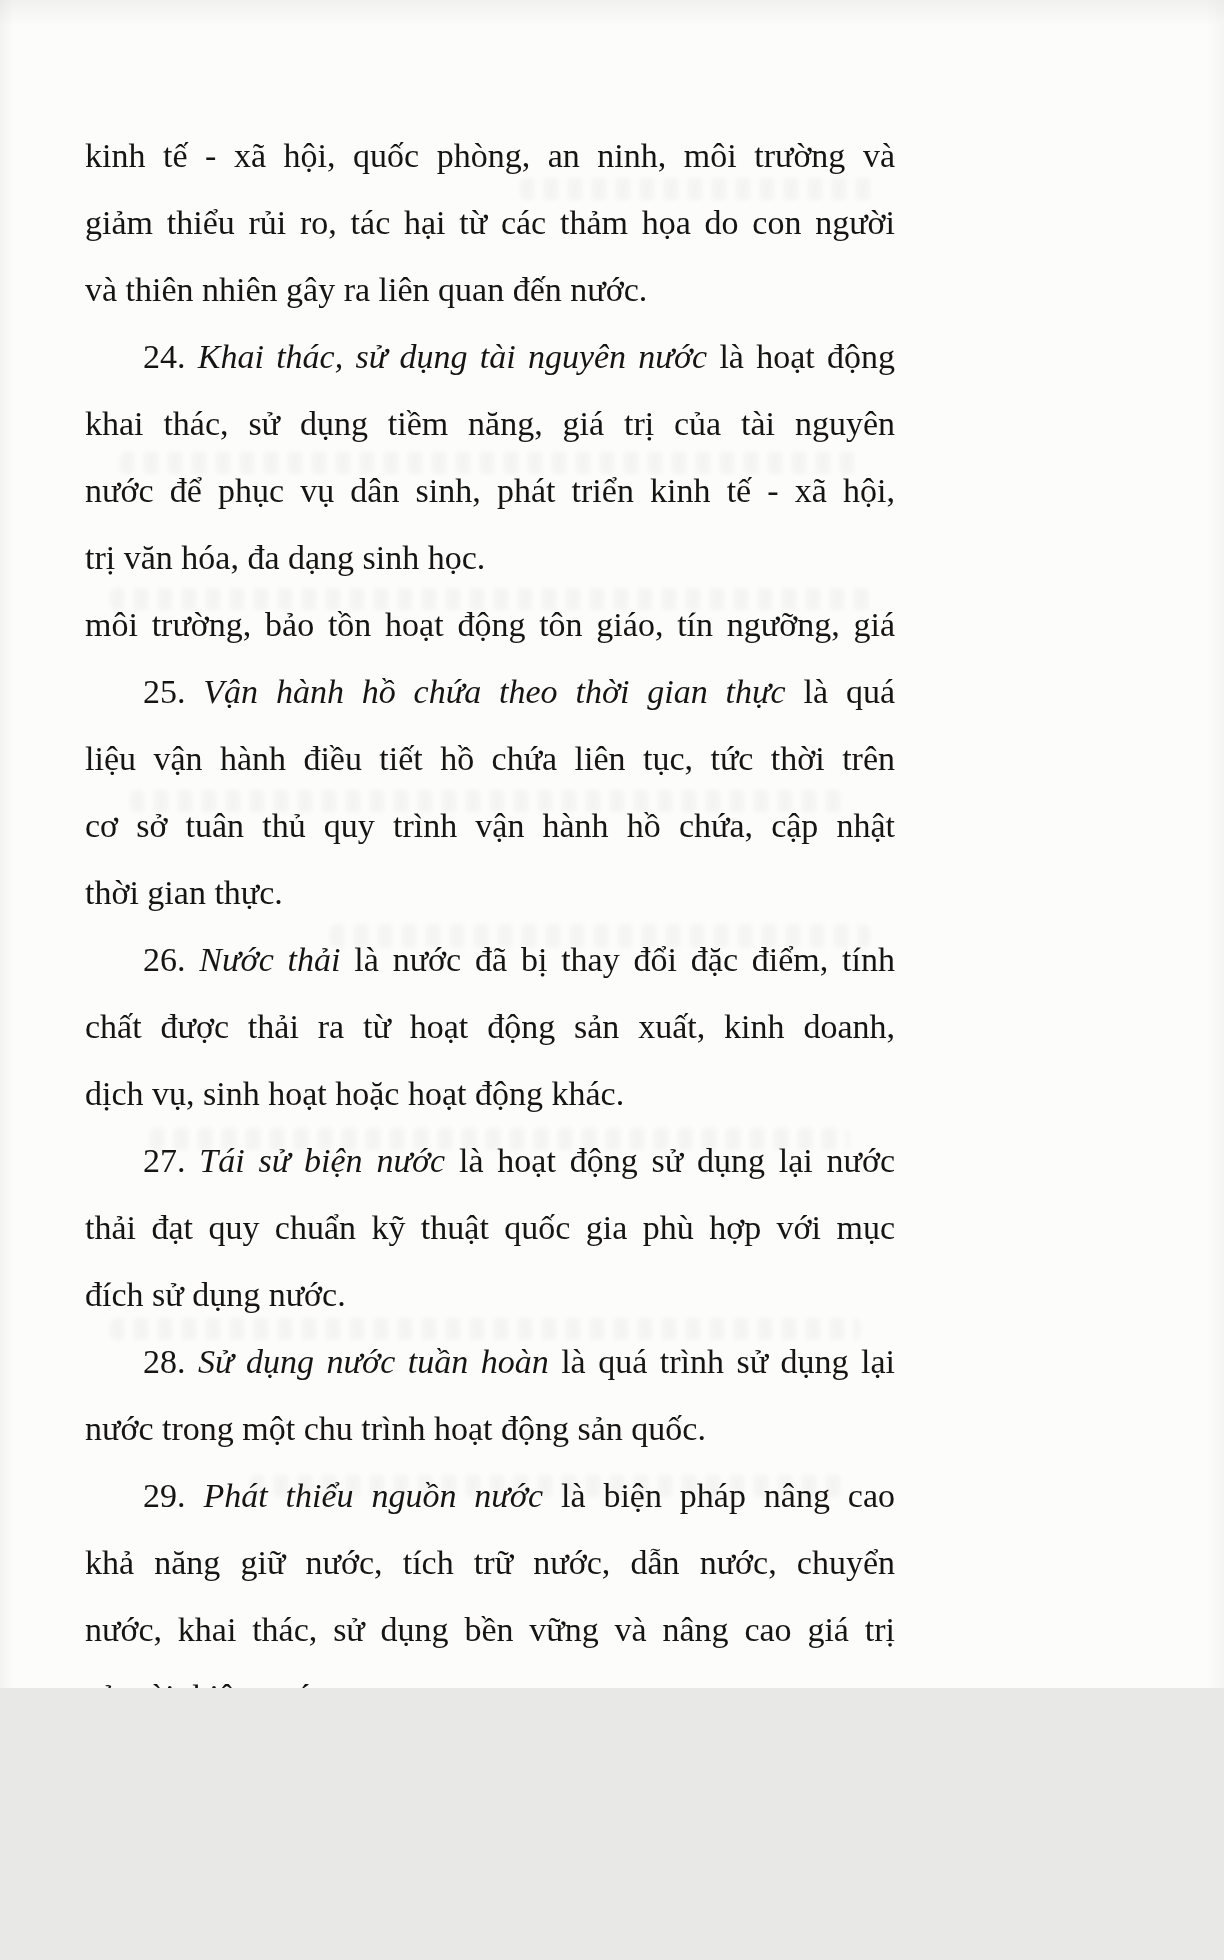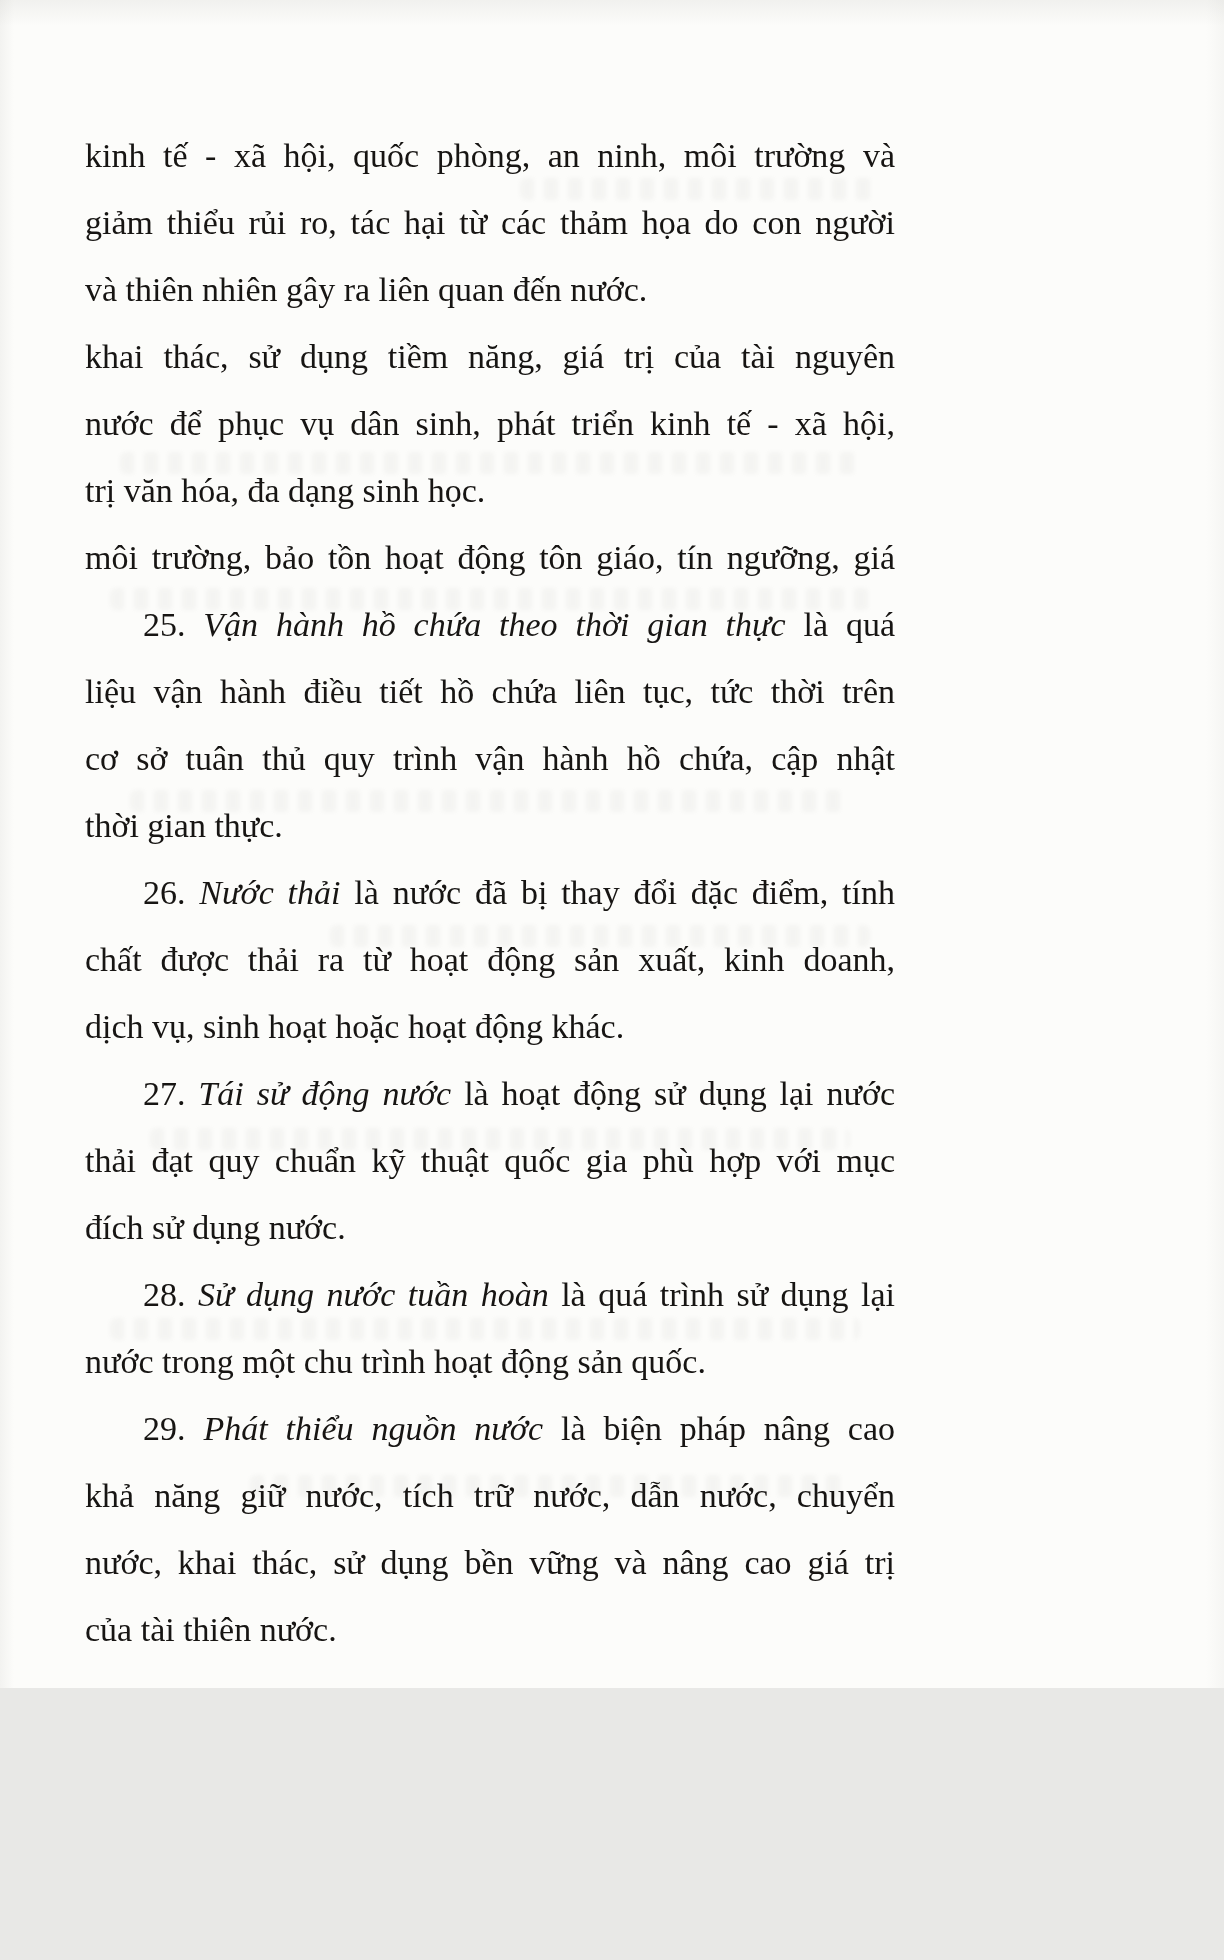--- a/index.html
+++ b/index.html
@@ -74,38 +74,39 @@
       <i class="g10"></i>
   </div>
 
   <div class="textblock">
       <div class="paragraph">
         <div class="line"><span>kinh tế - xã hội, quốc phòng, an ninh, môi trường và</span></div>
         <div class="line"><span>giảm thiểu rủi ro, tác hại từ các thảm họa do con người</span></div>
         <div class="line last"><span>và thiên nhiên gây ra liên quan đến nước.</span></div>
       </div>
       <div class="paragraph">
+        <div class="line indent"><span>24. </span><em>Khai thác, sử dụng tài nguyên nước</em><span> là hoạt động</span></div>
         <div class="line"><span>khai thác, sử dụng tiềm năng, giá trị của tài nguyên</span></div>
         <div class="line"><span>nước để phục vụ dân sinh, phát triển kinh tế - xã hội,</span></div>
         <div class="line last"><span>trị văn hóa, đa dạng sinh học.</span></div>
         <div class="line"><span>môi trường, bảo tồn hoạt động tôn giáo, tín ngưỡng, giá</span></div>
       </div>
       <div class="paragraph">
         <div class="line indent"><span>25. </span><em>Vận hành hồ chứa theo thời gian thực</em><span> là quá</span></div>
         <div class="line"><span>liệu vận hành điều tiết hồ chứa liên tục, tức thời trên</span></div>
         <div class="line"><span>cơ sở tuân thủ quy trình vận hành hồ chứa, cập nhật</span></div>
         <div class="line last"><span>thời gian thực.</span></div>
       </div>
       <div class="paragraph">
         <div class="line indent"><span>26. </span><em>Nước thải</em><span> là nước đã bị thay đổi đặc điểm, tính</span></div>
         <div class="line"><span>chất được thải ra từ hoạt động sản xuất, kinh doanh,</span></div>
         <div class="line last"><span>dịch vụ, sinh hoạt hoặc hoạt động khác.</span></div>
       </div>
       <div class="paragraph">
-        <div class="line indent"><span>27. </span><em>Tái sử động nước</em><span> là hoạt động sử dụng lại nước</span></div>
+        <div class="line indent"><span>27. </span><em>Tái sử biện nước</em><span> là hoạt động sử dụng lại nước</span></div>
         <div class="line"><span>thải đạt quy chuẩn kỹ thuật quốc gia phù hợp với mục</span></div>
         <div class="line last"><span>đích sử dụng nước.</span></div>
       </div>
       <div class="paragraph">
         <div class="line indent"><span>28. </span><em>Sử dụng nước tuần hoàn</em><span> là quá trình sử dụng lại</span></div>
         <div class="line last"><span>nước trong một chu trình hoạt động sản quốc.</span></div>
       </div>
       <div class="paragraph">
         <div class="line indent"><span>29. </span><em>Phát thiểu nguồn nước</em><span> là biện pháp nâng cao</span></div>
         <div class="line"><span>khả năng giữ nước, tích trữ nước, dẫn nước, chuyển</span></div>

